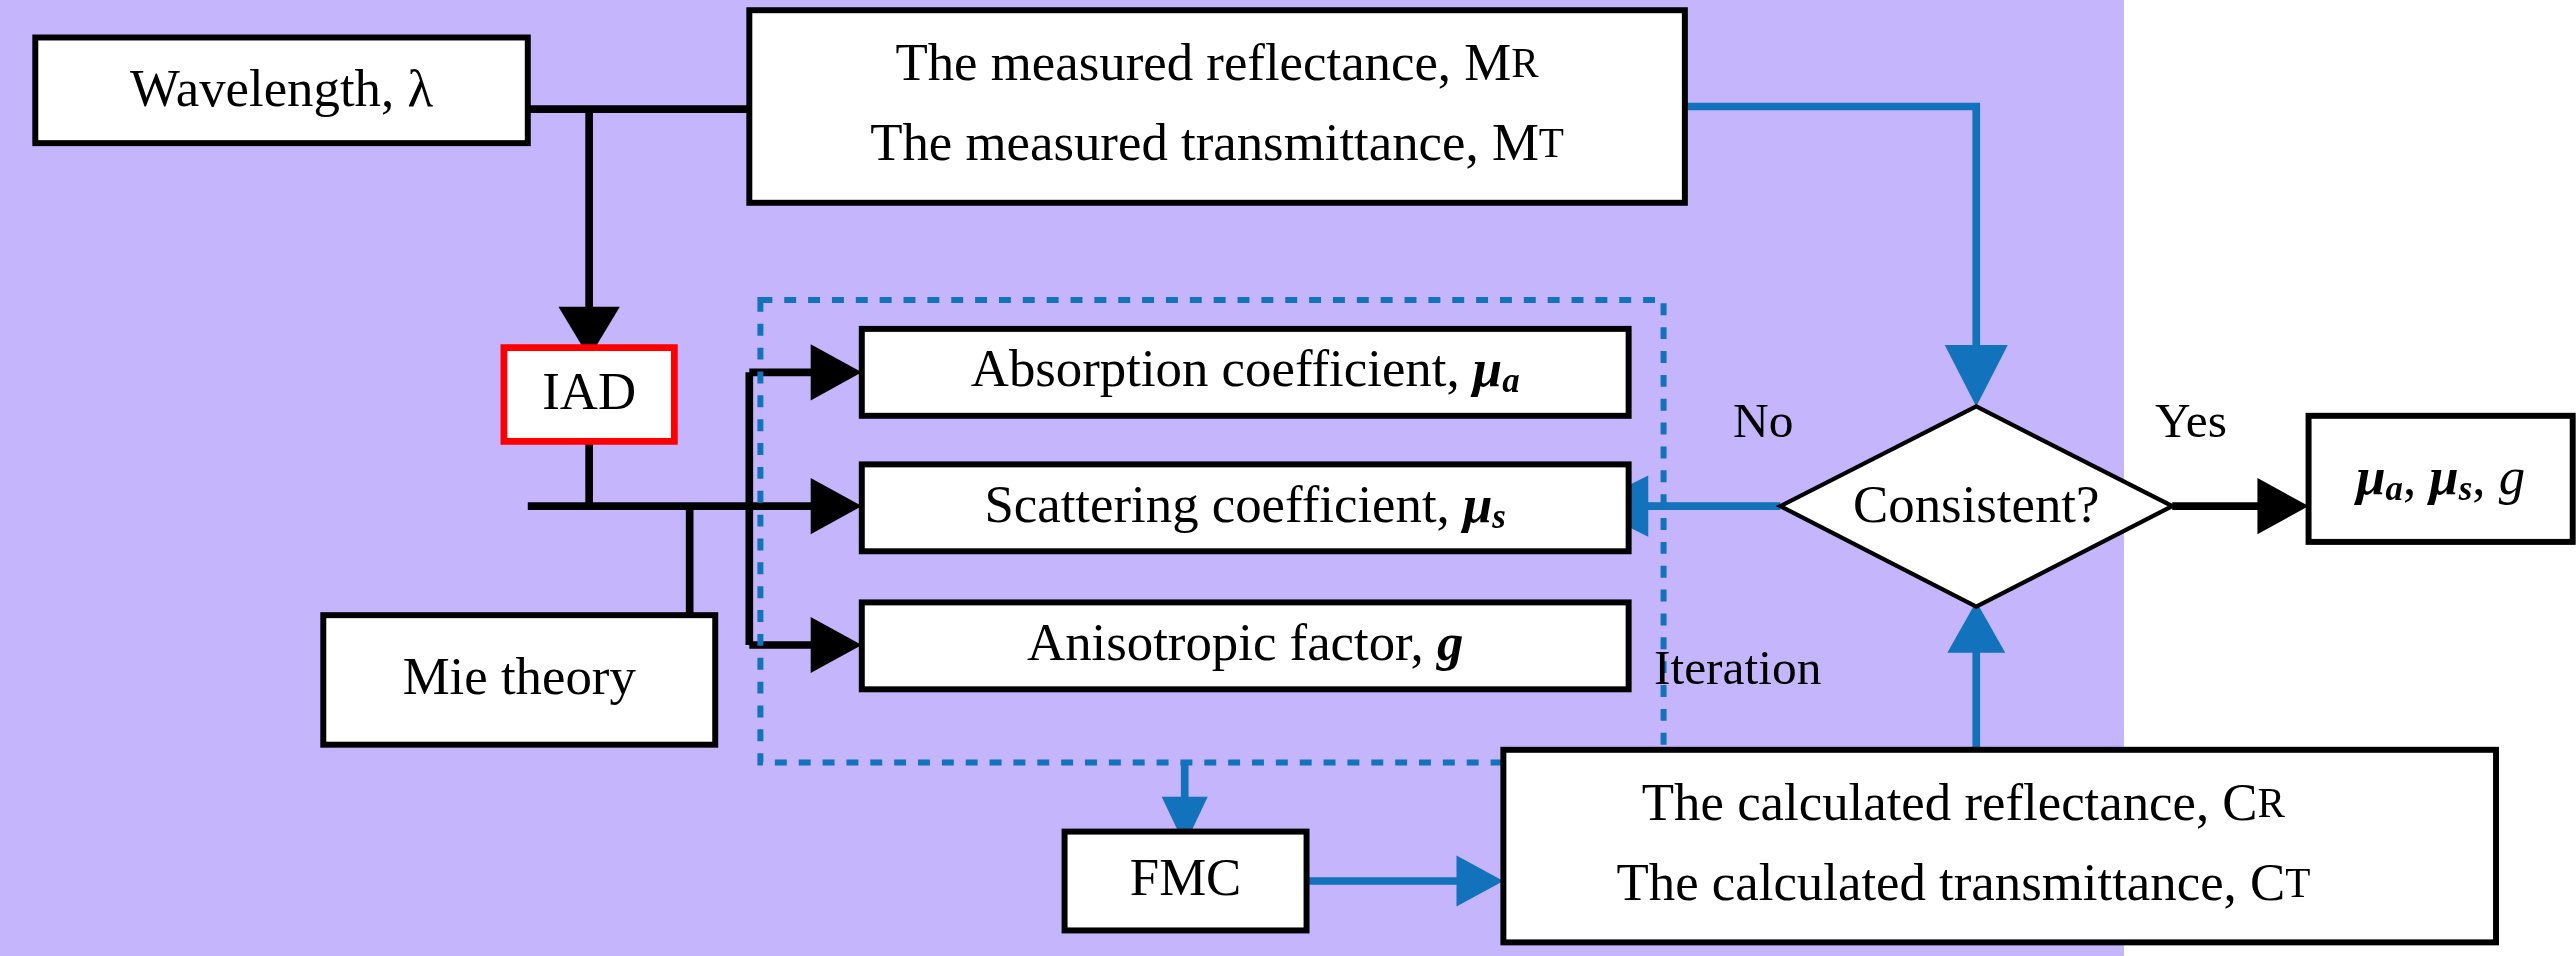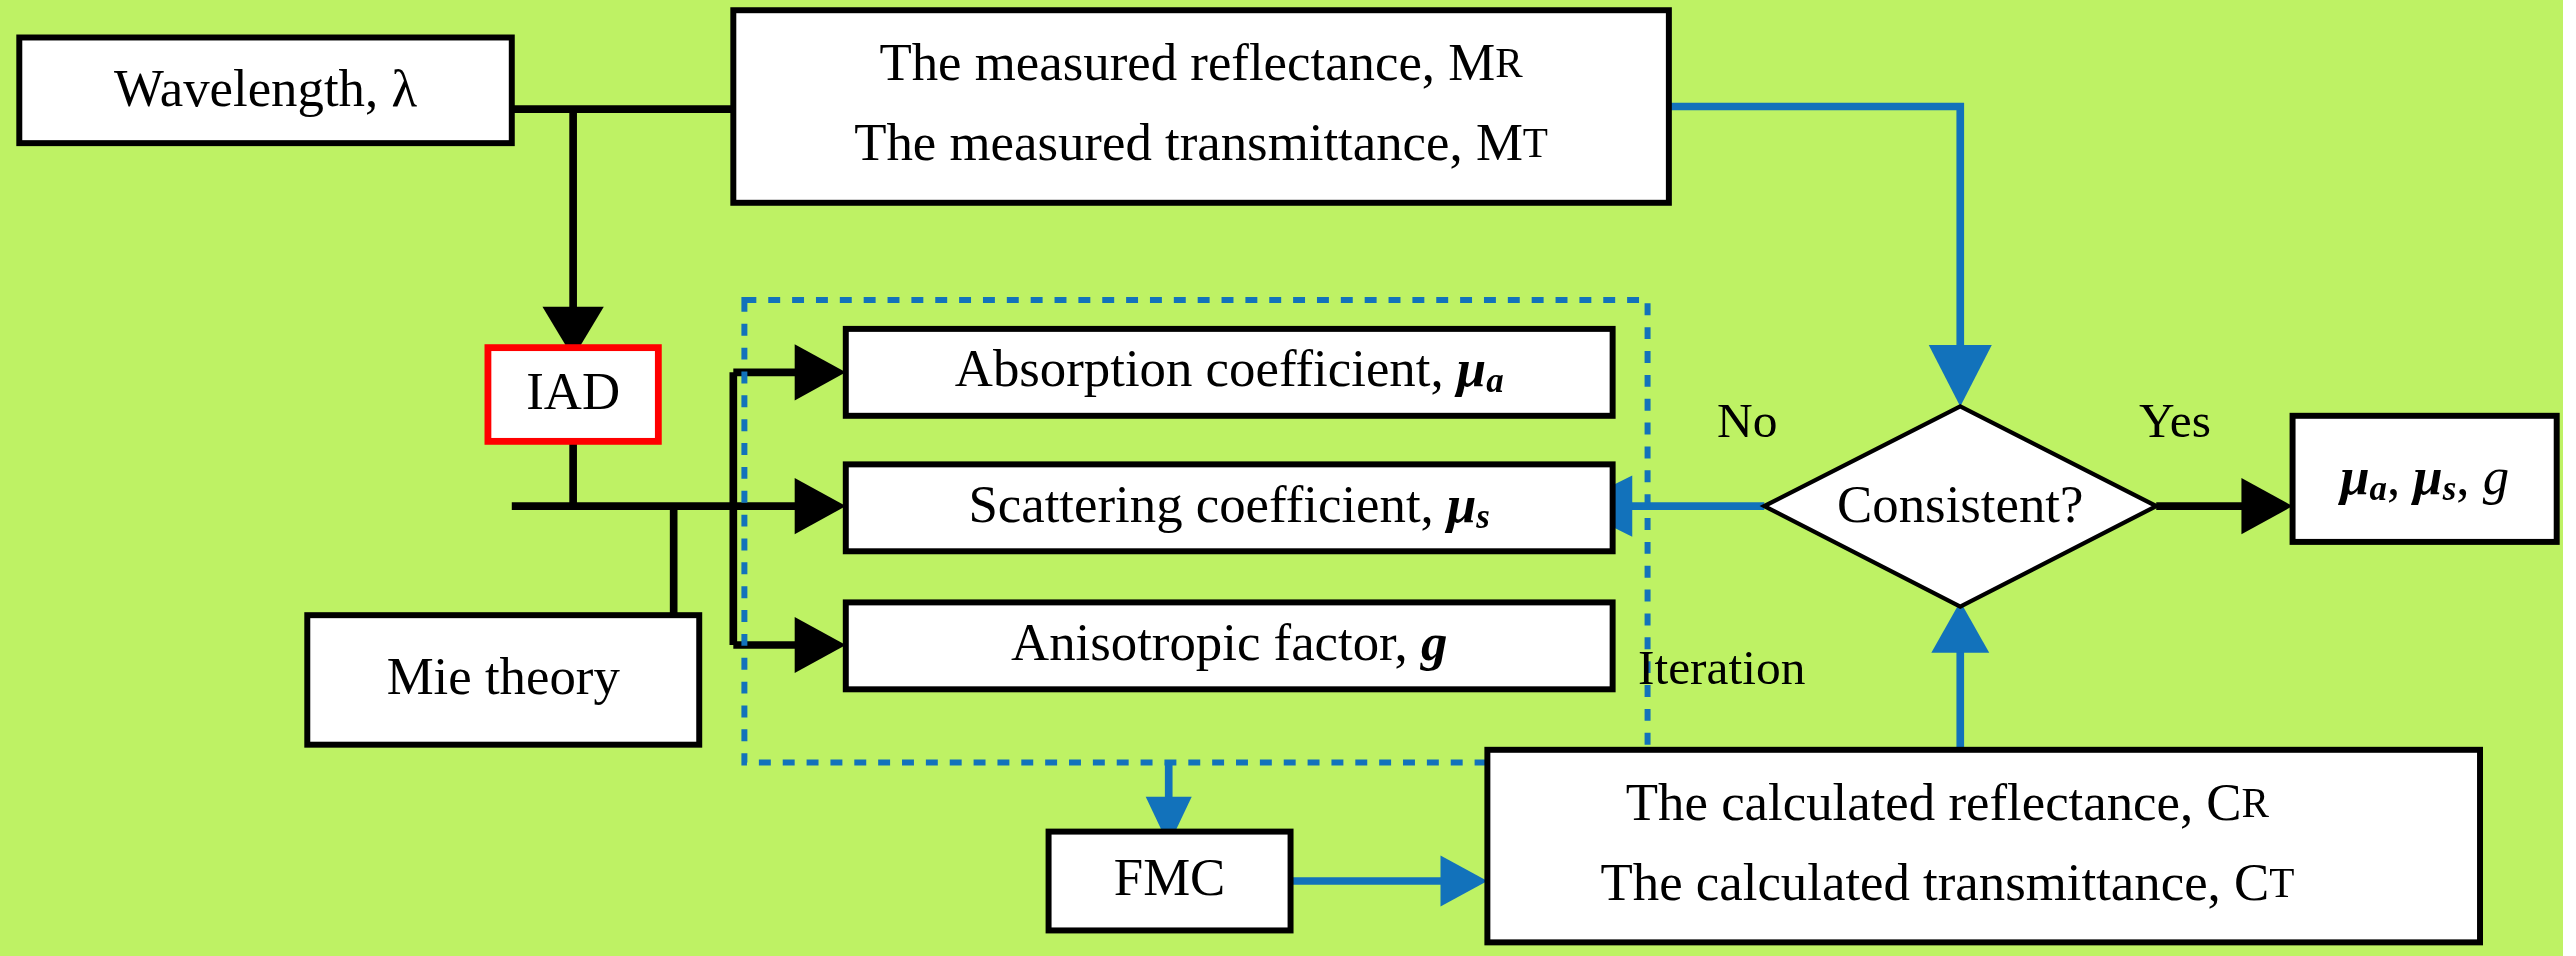--- a/index.html
+++ b/index.html
@@ -8,23 +8,24 @@
     background: #ffffff;
   }
   body {
     width: 2576px;
     height: 956px;
     font-family: "Liberation Serif", "DejaVu Serif", serif;
     overflow: hidden;
   }
   #flowchart-root {
     position: relative;
-    width: 2563px;
+    width: 2108px;
     height: 956px;
-    background: #bef264;
+    background: #c4b5fd;
+    padding-left: 16px;
   }
   svg.diagram {
     display: block;
     width: 2576px;
     height: 956px;
   }
   .node-box {
     fill: #ffffff;
     stroke: #000000;
     stroke-width: 7;

